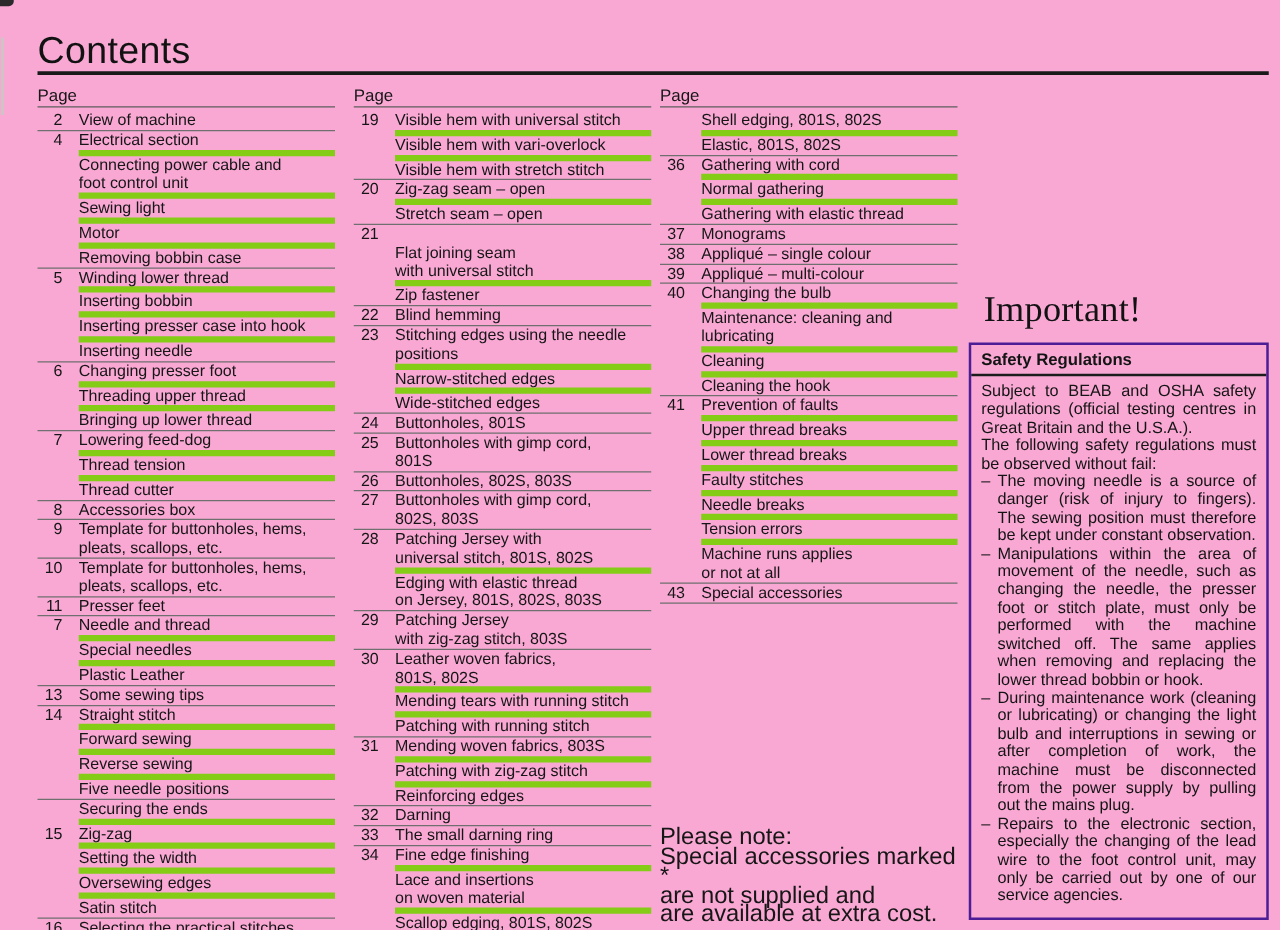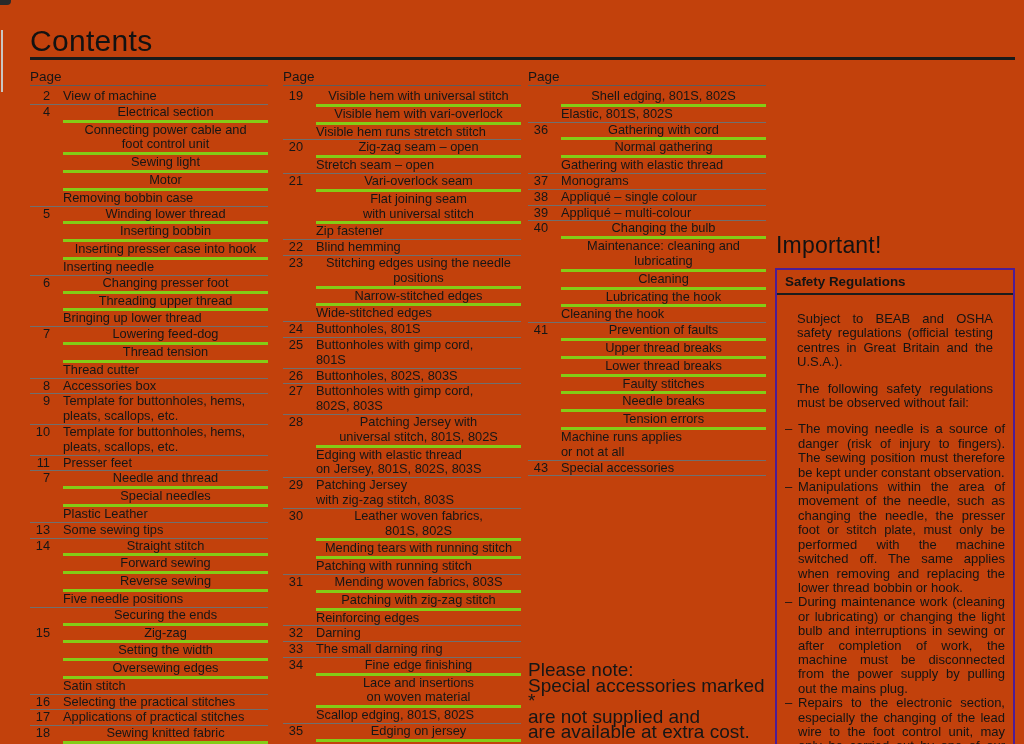--- a/index.html
+++ b/index.html
@@ -3,21 +3,21 @@
 <meta charset="utf-8">
 <style>
   html,body{margin:0;padding:0;}
   body{
     width:1024px;height:744px;
     font-family:"Liberation Sans","DejaVu Sans",sans-serif;
     background:#e8e6e2;
   }
   .page{
     position:relative;width:1024px;height:744px;overflow:hidden;
-    background:#c2410c;color:#181818;
+    background:#f9a8d4;color:#181818;
   }
   
   .corner-artifact{position:absolute;left:0;top:0;width:11px;height:5px;background:#2a2a2a;border-bottom-right-radius:4px;}
   .edge-artifact{position:absolute;left:1px;top:30px;width:2px;height:62px;background:#c9c7c3;}
 
   .title{
     position:absolute;left:30px;top:24px;margin:0;
     font-size:30px;font-weight:normal;letter-spacing:0.3px;color:#121212;
   }
   .title-rule{position:absolute;left:30px;top:57px;width:985px;height:3px;background:#1a1a1a;}
@@ -33,43 +33,43 @@
   }
   .toc-item{display:flex;}
   .toc-num{
     width:20px;flex:none;text-align:right;margin-right:13px;
     font-size:12.8px;line-height:14.8px;color:#161616;
   }
   .toc-title{flex:1;min-width:0;}
   .toc-line{
     font-size:12.8px;line-height:14.8px;white-space:nowrap;color:#161616;
   }
-  .toc-item:not(.group-end) .toc-title{border-bottom:3px solid #84cc16;text-align:center;}
+  .toc-item:not(.group-end) .toc-title{border-bottom:5px solid #84cc16;}
   .toc-item.group-end{border-bottom:1px solid #6f6f6f;}
 
   .please-note{
     position:absolute;left:528px;top:662px;width:242px;
   }
   .pn-line{font-size:19px;line-height:15.5px;color:#161616;}
 
   .important{position:absolute;left:775px;top:232px;width:240px;}
   .important-title{
-    font-size:23px;font-weight:normal;color:#121212;
-    margin:0 0 9px 1px;letter-spacing:0.2px;
+    font-size:29px;font-weight:normal;color:#121212;
+    margin:0 0 9px 12px;letter-spacing:0.2px;font-family:Liberation Serif, serif;
   }
   .safety-box{border:2px solid #4c1d95;min-height:448px;box-sizing:border-box;}
   .safety-box-header{
     font-weight:bold;font-size:13.4px;line-height:17px;color:#141414;
     padding:3px 8px 3px;border-bottom:2px solid #1c1c1c;
   }
   .safety-box-body{
     padding:5px 8px 10px;font-size:13px;line-height:14.4px;
     text-align:justify;color:#141414;
   }
-  .safety-para{margin:12px;}
+  .safety-para{margin:0;}
   .safety-bullet{position:relative;padding-left:13px;margin:0;}
   .bullet-dash{position:absolute;left:0;top:0;}
 </style>
 </head>
 <body>
 
 <div class="page">
   <div class="corner-artifact"></div>
   <div class="edge-artifact"></div>
 
@@ -351,44 +351,41 @@
           </div>
           <div class="toc-item">
             <div class="toc-num"></div>
             <div class="toc-title">
               <div class="toc-line">Visible hem with vari-overlock</div>
             </div>
           </div>
           <div class="toc-item group-end">
             <div class="toc-num"></div>
             <div class="toc-title">
-              <div class="toc-line">Visible hem runs stretch stitch</div>
+              <div class="toc-line">Visible hem with stretch stitch</div>
             </div>
           </div>
         </div>
         <div class="toc-group">
           <div class="toc-item">
             <div class="toc-num">20</div>
             <div class="toc-title">
               <div class="toc-line">Zig-zag seam – open</div>
             </div>
           </div>
           <div class="toc-item group-end">
             <div class="toc-num"></div>
             <div class="toc-title">
               <div class="toc-line">Stretch seam – open</div>
             </div>
           </div>
         </div>
         <div class="toc-group">
           <div class="toc-item">
             <div class="toc-num">21</div>
-            <div class="toc-title">
-              <div class="toc-line">Vari-overlock seam</div>
-            </div>
           </div>
           <div class="toc-item">
             <div class="toc-num"></div>
             <div class="toc-title">
               <div class="toc-line">Flat joining seam</div>
               <div class="toc-line">with universal stitch</div>
             </div>
           </div>
           <div class="toc-item group-end">
             <div class="toc-num"></div>
@@ -656,23 +653,20 @@
             </div>
           </div>
           <div class="toc-item">
             <div class="toc-num"></div>
             <div class="toc-title">
               <div class="toc-line">Cleaning</div>
             </div>
           </div>
           <div class="toc-item">
             <div class="toc-num"></div>
-            <div class="toc-title">
-              <div class="toc-line">Lubricating the hook</div>
-            </div>
           </div>
           <div class="toc-item group-end">
             <div class="toc-num"></div>
             <div class="toc-title">
               <div class="toc-line">Cleaning the hook</div>
             </div>
           </div>
         </div>
         <div class="toc-group">
           <div class="toc-item">

